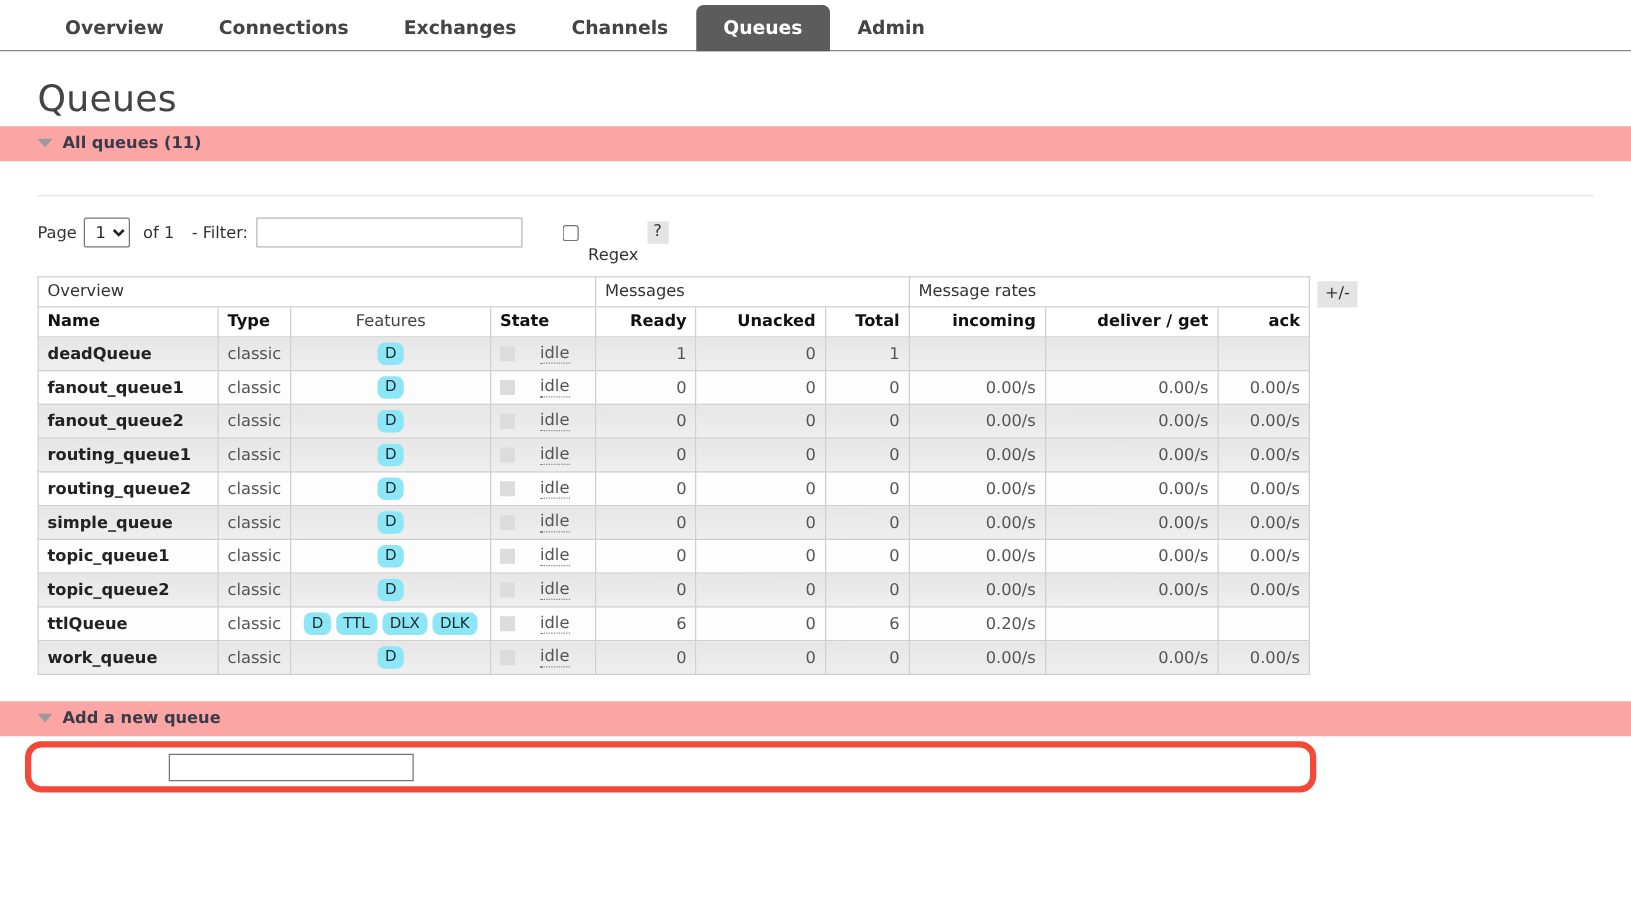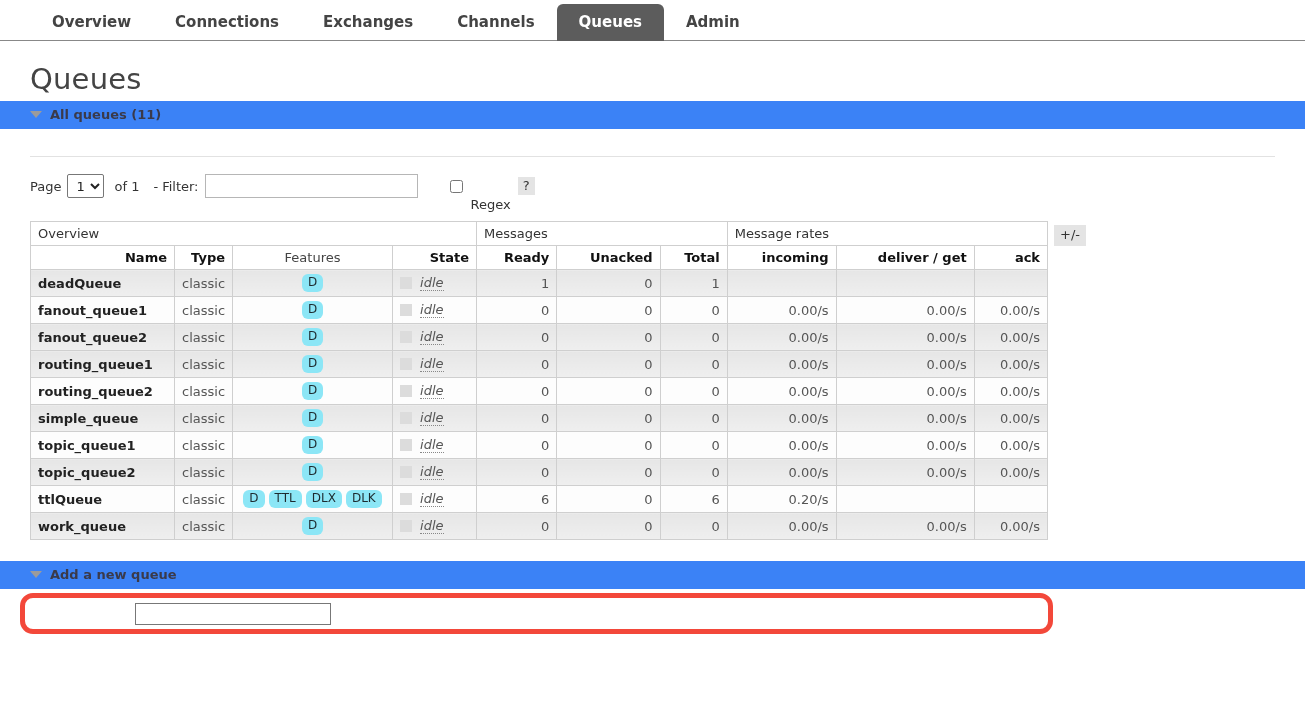--- a/index.html
+++ b/index.html
@@ -52,21 +52,21 @@
 
   h1#page-title {
     font-size: 29px;
     font-weight: normal;
     color: #444;
     margin: 21px 0 4px 0;
     letter-spacing: 0.2px;
   }
 
   .section-head {
-    background: #3b82f6;
+    background: #fca5a5;
     margin: 0 -30px;
     padding: 6px 44px 7px 30px;
     font-size: 13px;
     font-weight: bold;
     color: #3a3a4a;
     display: flex;
     align-items: center;
     gap: 8px;
     border-top: 1px solid #fff;
   }
@@ -154,21 +154,21 @@
     text-align: left;
     color: #333;
     font-size: 13px;
     padding: 6px 7px 7px 7px;
     border-bottom: 1px solid #cfcfcf;
   }
   tr.col-head th {
     background: #ffffff;
     font-weight: bold;
     color: #111;
-    text-align: right;
+    text-align: left;
     padding: 6px 7px 7px 7px;
   }
   tr.col-head th.num { text-align: right; }
   tr.col-head th.ctr { text-align: center; }
   tr.col-head th.light { font-weight: normal; color: #444; text-align: center; }
 
   tbody tr.odd td {
     background: linear-gradient(to bottom, #e6e6e6 0%, #efefef 100%);
   }
   tbody tr.even td {
@@ -189,21 +189,21 @@
     display: inline-block;
     background: #8ce6f6;
     color: #1d2a2e;
     border-radius: 6px;
     padding: 2px 6px 3px 6px;
     font-size: 12px;
     line-height: 13px;
     margin: 0 2px;
   }
 
-  .state-cell { display: flex; align-items: center; gap: 8px; font-style: italic; }
+  .state-cell { display: flex; align-items: center; gap: 20px; }
   .state-box {
     width: 12px; height: 12px;
     background: #dcdcdc;
     display: inline-block;
     flex: none;
   }
   .state-text {
     color: #555;
     border-bottom: 1px dotted #888;
     line-height: 15px;

